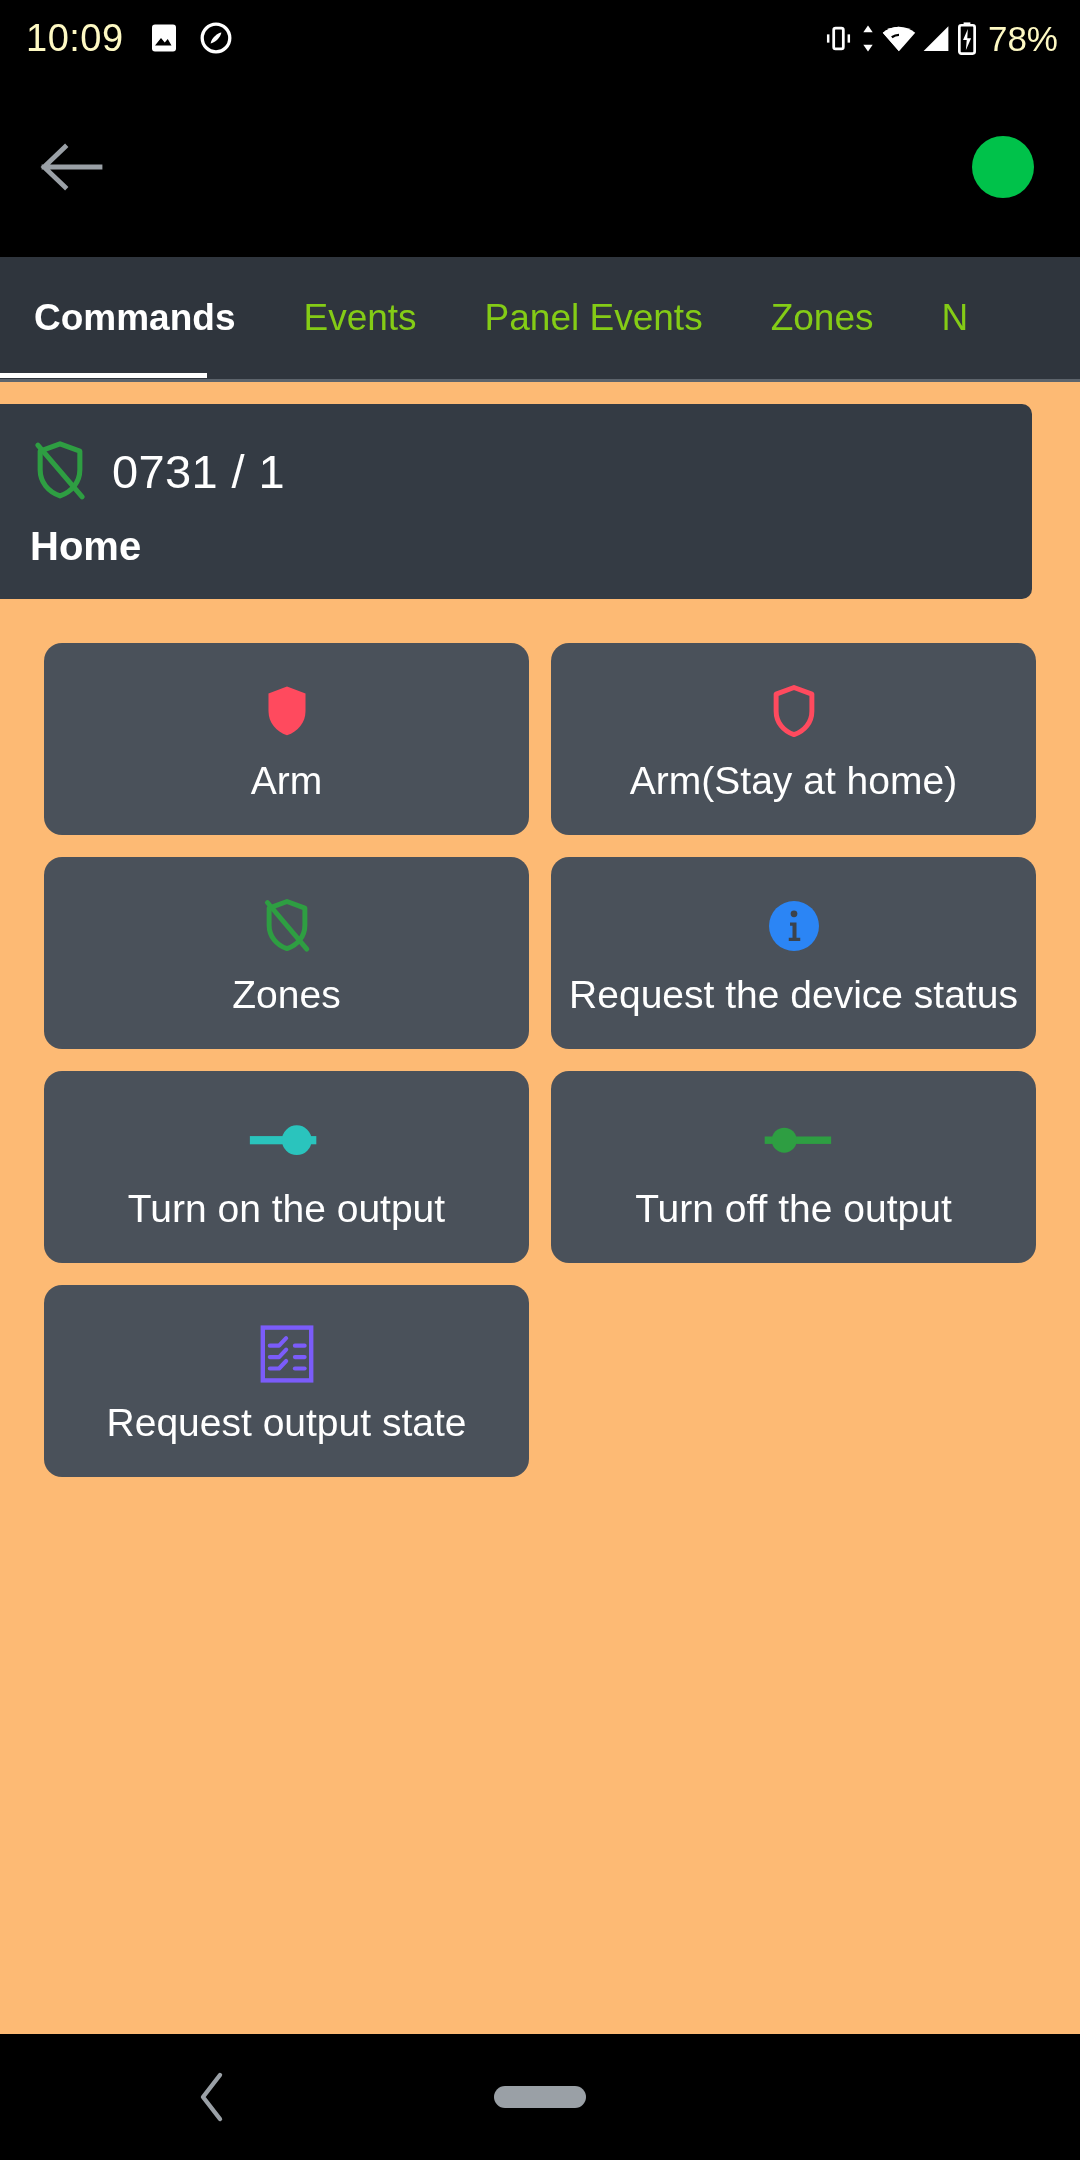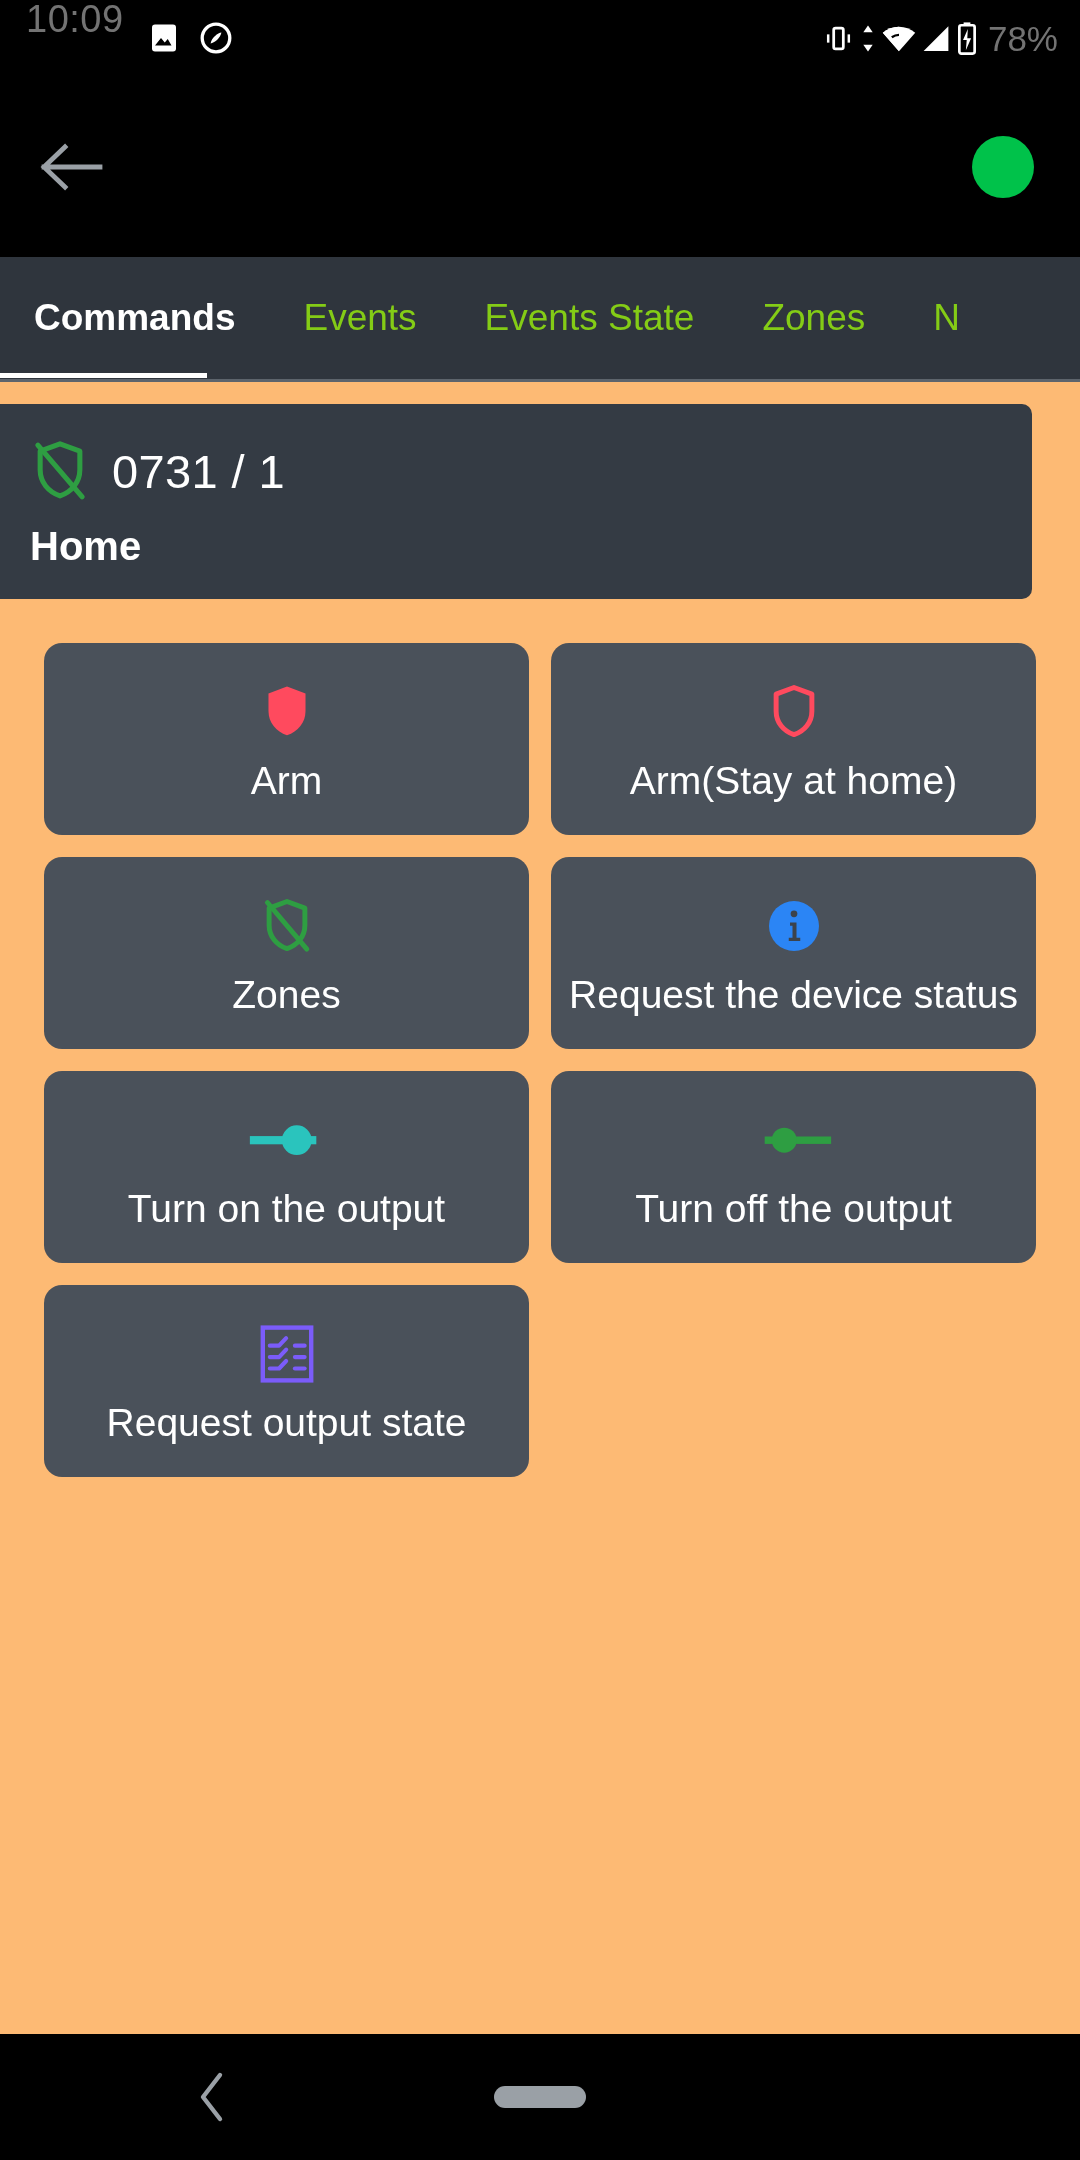--- a/index.html
+++ b/index.html
@@ -17,22 +17,23 @@
     background: #2b3139;
     display: flex;
     flex-direction: column;
   }
 
   
   .statusbar {
     height: 76px;
     background: #000;
     display: flex;
+    align-items: center;
     padding: 0 22px 0 26px;
-    color: #737373;
+    color: #fef9c3;
     flex: 0 0 auto;
   }
   .sb-clock {
     font-size: 38px;
     letter-spacing: 0.5px;
     line-height: 1;
     font-weight: 400;
   }
   .sb-left-icons {
     display: flex;
@@ -294,21 +295,21 @@
 
   <div class="tabbar">
     <div class="tabs">
       <div class="tab active">
         <span>Commands</span>
       </div>
       <div class="tab">
         <span>Events</span>
       </div>
       <div class="tab">
-        <span>Events State</span>
+        <span>Panel Events</span>
       </div>
       <div class="tab">
         <span>Zones</span>
       </div>
       <div class="tab">
         <span>N</span>
       </div>
     </div>
     <div class="tab-divider"></div>
     <div class="tab-indicator"></div>

